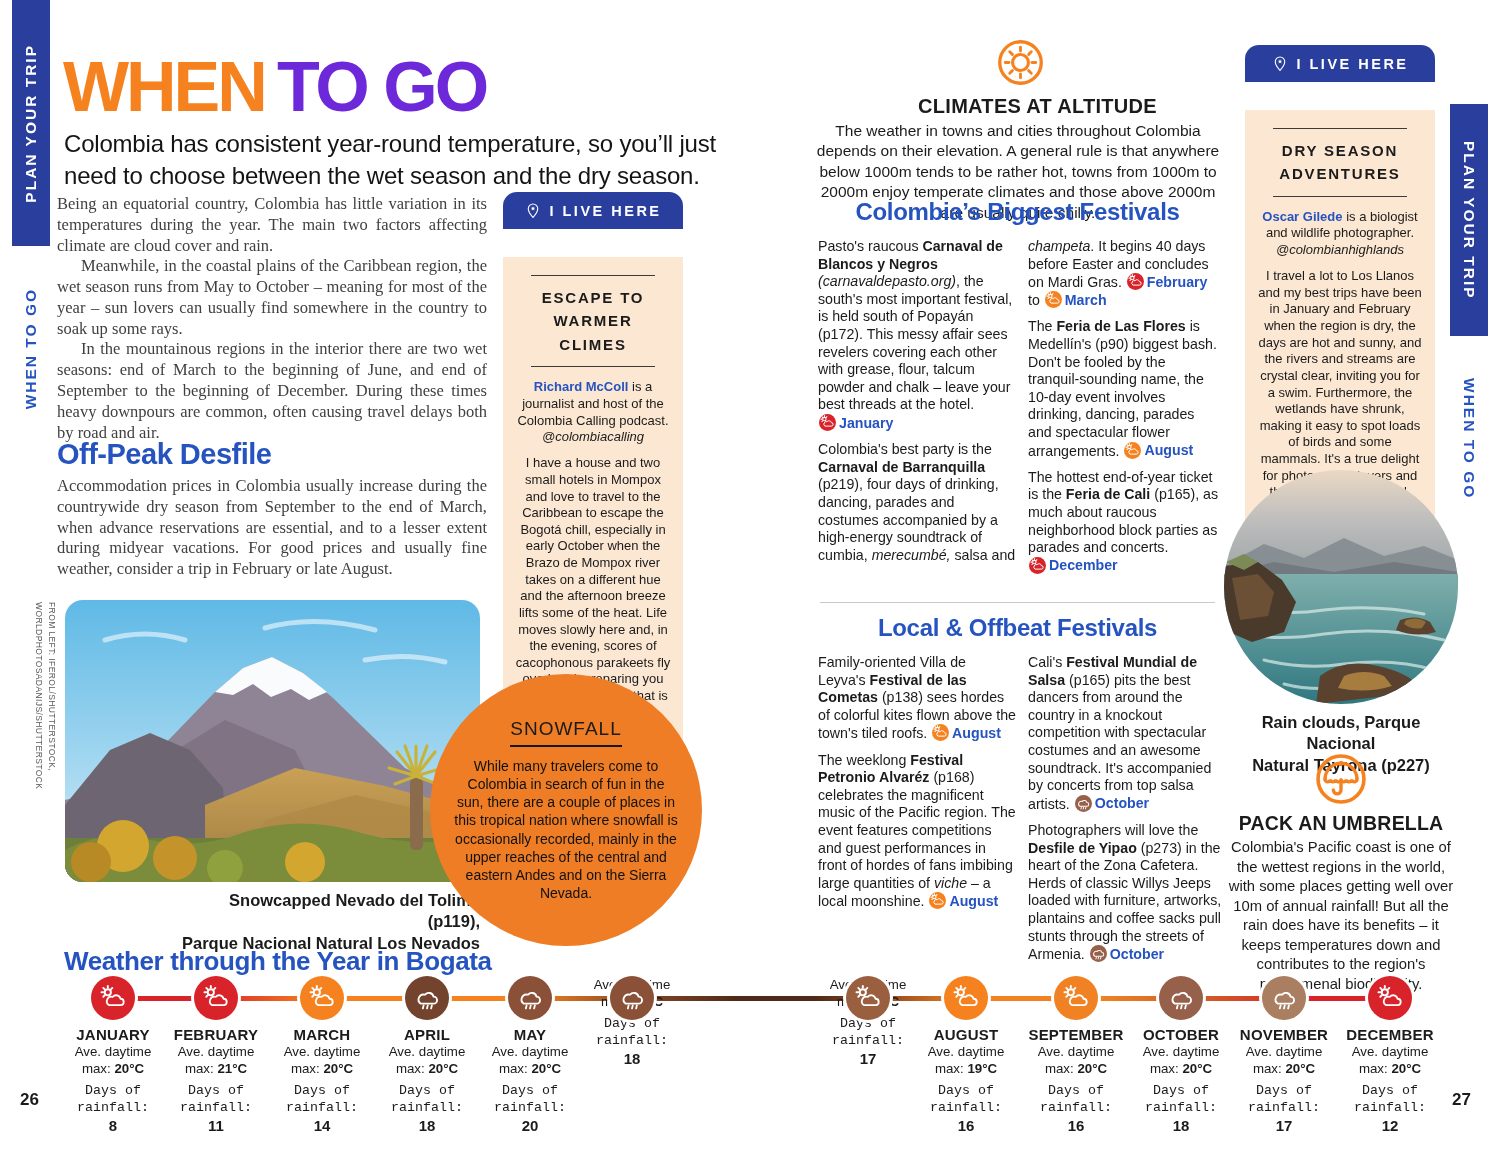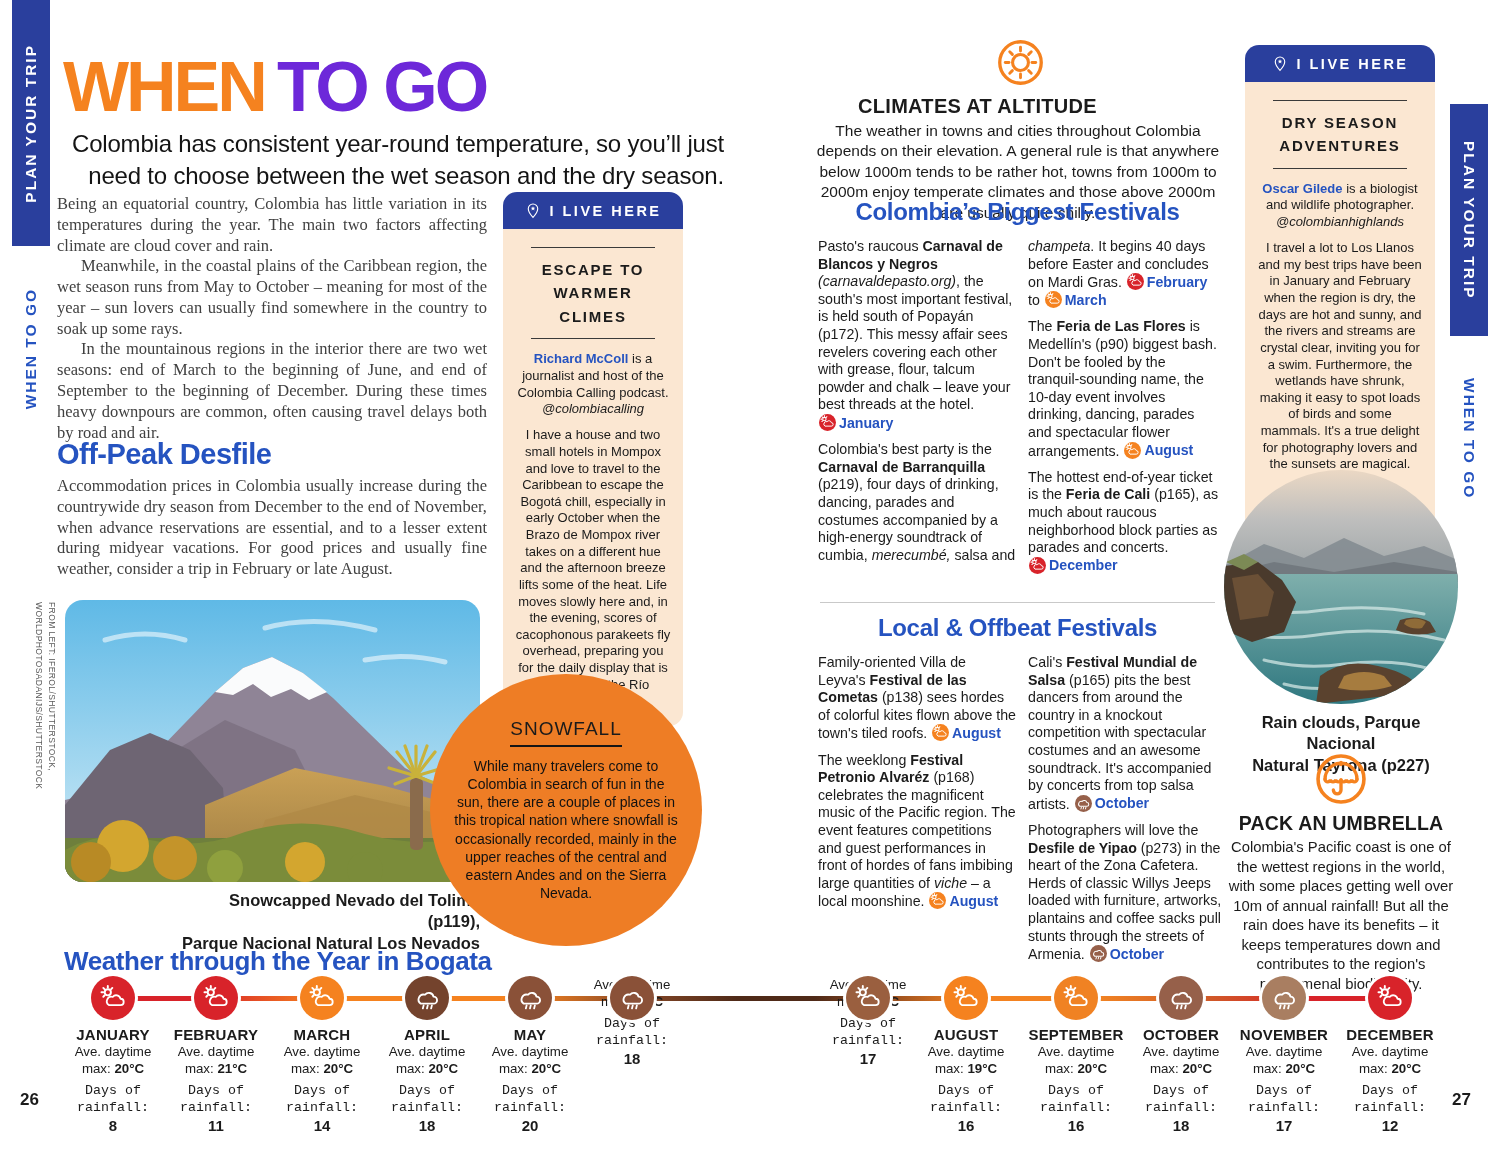--- a/index.html
+++ b/index.html
@@ -35,21 +35,21 @@
   .serif p.ind{text-indent:24px;}
   .sec-head{color:var(--blue);font-weight:bold;font-size:29px;letter-spacing:-0.5px;}
 
   
   .photo{border-radius:18px;overflow:hidden;}
   .photo svg{display:block;width:100%;height:100%;}
   .photo-caption{font-weight:bold;font-size:16.5px;line-height:1.3;text-align:right;}
   .credit{font-size:8.5px;color:#5a5a5a;letter-spacing:.4px;line-height:1.5;}
 
   
-  .livebox{display:flex;flex-direction:column;}
+  .livebox{display:flex;flex-direction:column;gap:28px;}
   .live-head{background:var(--tabblue);border-radius:14px 14px 0 0;height:37px;display:flex;align-items:center;justify-content:center;gap:7px;}
   .live-head b{color:#fff;font-size:14.5px;letter-spacing:2.5px;}
   .live-head svg{width:18px;height:18px;}
   .live-body{background:var(--cream);border-radius:0 0 14px 14px;padding:14px 12px 16px;text-align:center;}
   .box-rule{border-top:1.3px solid #3a3a3a;margin:4px 16px 10px;}
   .box-rule2{border-top:1.3px solid #3a3a3a;margin:10px 16px 12px;}
   .box-title{font-weight:bold;font-size:15px;letter-spacing:1.8px;line-height:1.55;margin:0 auto;width:136px;}
   .box-author{font-size:13px;line-height:1.3;}
   .box-author .nm{color:var(--blue);font-weight:bold;}
   .box-handle{font-style:italic;}
@@ -166,30 +166,30 @@
   <div class="abs tab" style="left:1450px;top:104px;width:38px;height:232px;">
     <span class="vert-down">PLAN YOUR TRIP</span>
   </div>
   <div class="abs wtg" style="left:1450px;top:346px;width:38px;height:185px;">
     <span class="vert-down">WHEN TO GO</span>
   </div>
 
   <div class="abs big-title" style="left:63px;top:52px;">
     <span class="orange">WHEN</span><span class="black">TO GO</span>
   </div>
-  <div class="abs subtitle" style="left:64px;top:128px;width:660px;text-align:right;">Colombia has consistent year-round temperature, so you’ll just need to choose between the wet season and the dry season.</div>
+  <div class="abs subtitle" style="left:64px;top:128px;width:660px;">Colombia has consistent year-round temperature, so you’ll just need to choose between the wet season and the dry season.</div>
 
   <div class="abs serif" style="left:57px;top:194px;width:430px;">
     <p>Being an equatorial country, Colombia has little variation in its temperatures during the year. The main two factors affecting climate are cloud cover and rain.</p>
     <p class="ind">Meanwhile, in the coastal plains of the Caribbean region, the wet season runs from May to October – meaning for most of the year – sun lovers can usually find somewhere in the country to soak up some rays.</p>
     <p class="ind">In the mountainous regions in the interior there are two wet seasons: end of March to the beginning of June, and end of September to the beginning of December. During these times heavy downpours are common, often causing travel delays both by road and air.</p>
   </div>
 
   <div class="abs sec-head" style="left:57px;top:438px;">Off-Peak Desfile</div>
-  <div class="abs serif" style="left:57px;top:476px;width:430px;">Accommodation prices in Colombia usually increase during the countrywide dry season from December to the end of November, when advance reservations are essential, and to a lesser extent during midyear vacations. For good prices and usually fine weather, consider a trip in February or late August.</div>
+  <div class="abs serif" style="left:57px;top:476px;width:430px;">Accommodation prices in Colombia usually increase during the countrywide dry season from September to the end of March, when advance reservations are essential, and to a lesser extent during midyear vacations. For good prices and usually fine weather, consider a trip in February or late August.</div>
 
   <div class="abs credit vert-down" style="left:32px;top:602px;height:282px;">
     <span>FROM LEFT: IFEROL/SHUTTERSTOCK,</span>
     <span>WORLDPHOTOSADANIJS/SHUTTERSTOCK</span>
   </div>
 
   <div class="abs photo" style="left:65px;top:600px;width:415px;height:282px;">
     <svg viewBox="0 0 415 282" preserveAspectRatio="none">
       <defs>
         <linearGradient id="sky1" x1="0" y1="0" x2="0" y2="1">
@@ -259,21 +259,21 @@
   <div class="abs snowball" style="left:430px;top:674px;width:272px;height:272px;">
     <div class="snow-title">SNOWFALL</div>
     <div class="snow-text">While many travelers come to Colombia in search of fun in the sun, there are a couple of places in this tropical nation where snowfall is occasionally recorded, mainly in the upper reaches of the central and eastern Andes and on the Sierra Nevada.</div>
   </div>
 
   <div class="abs icon-circle" style="left:994px;top:36px;width:53px;height:53px;">
     <svg viewBox="0 0 24 24">
         <use href="#ic-sun"></use>
       </svg>
   </div>
-  <div class="abs cap-head" style="left:780px;top:95px;width:395px;">CLIMATES AT ALTITUDE</div>
+  <div class="abs cap-head" style="left:840px;top:95px;width:395px;">CLIMATES AT ALTITUDE</div>
   <div class="abs center-par" style="left:812px;top:121px;width:412px;">The weather in towns and cities throughout Colombia depends on their elevation. A general rule is that anywhere below 1000m tends to be rather hot, towns from 1000m to 2000m enjoy temperate climates and those above 2000m are usually quite chilly.</div>
 
   <div class="abs fest-title" style="left:820px;top:198px;width:395px;">Colombia’s Biggest Festivals</div>
   <div class="abs fest-col" style="left:818px;top:238px;width:198px;">
       <p class="rp"><span>Pasto's raucous </span><span class="b">Carnaval de Blancos y Negros</span><span> </span><span class="i">(carnavaldepasto.org)</span><span>, the south's most important festival, is held south of Popayán (p172). This messy affair sees revelers covering each other with grease, flour, talcum powder and chalk – leave your best threads at the hotel. </span><span class="mb"><span class="mbic" style="background: rgb(216, 35, 42); color: rgb(216, 35, 42);"><svg viewBox="0 0 24 24">
               <use href="#ic-sun-cloud"></use>
             </svg></span><b class="mbnm">January</b></span></p>
       <p class="rp"><span>Colombia's best party is the </span><span class="b">Carnaval de Barranquilla</span><span> (p219), four days of drinking, dancing, parades and costumes accompanied by a high-energy soundtrack of cumbia, </span><span class="i">merecumbé,</span><span> salsa and</span></p>
     </div>
   <div class="abs fest-col" style="left:1028px;top:238px;width:192px;">

